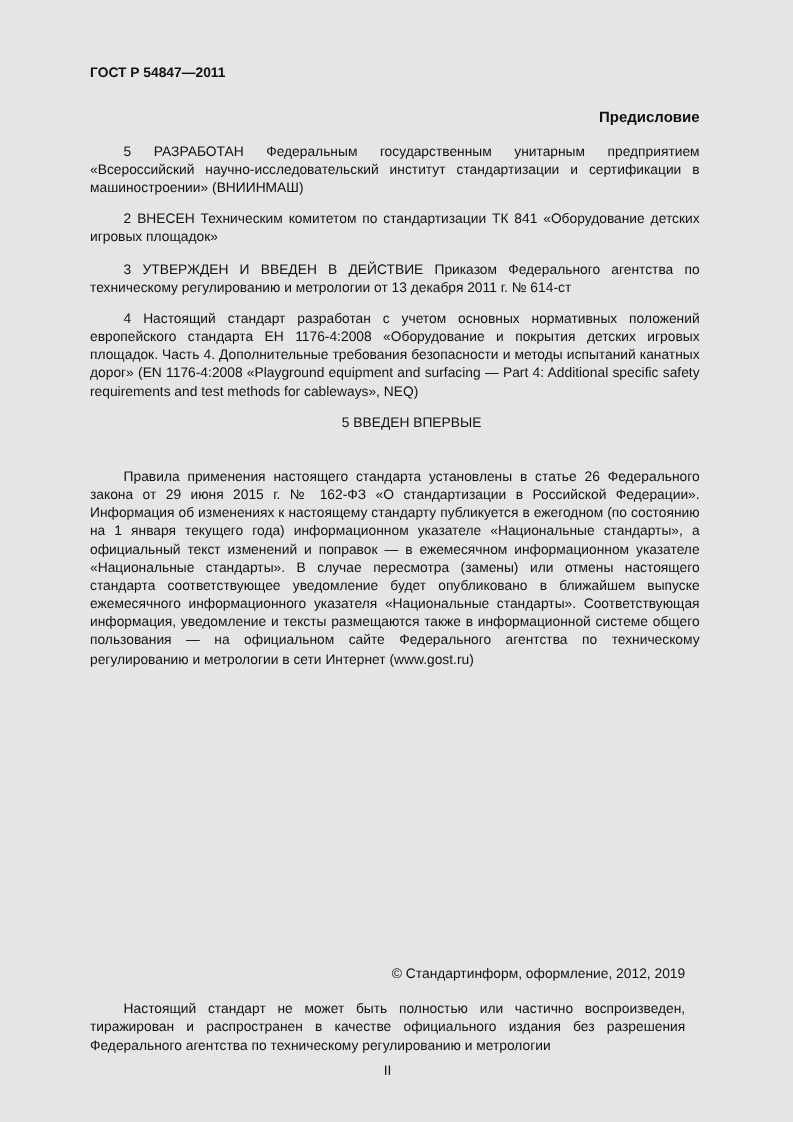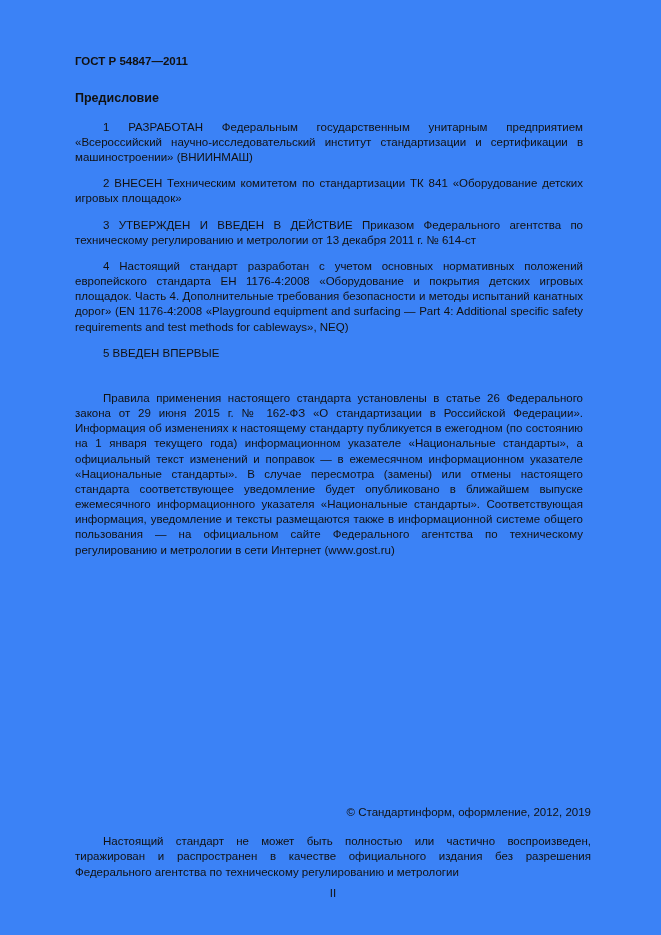--- a/index.html
+++ b/index.html
@@ -5,56 +5,56 @@
   html, body {
     margin: 0;
     padding: 0;
     background: #ffffff;
   }
   .page {
     position: relative;
     width: 661px;
     height: 935px;
     box-sizing: border-box;
-    background: #3b82f6;
+    background: #e5e5e5;
     color: #111111;
     font-family: "Liberation Sans", sans-serif;
     font-size: 11.5px;
     line-height: 1.32;
     padding: 54px 78px 0 75px;
     overflow: hidden;
   }
   .doc-header {
     font-weight: bold;
     font-size: 11.5px;
     margin: 0;
   }
   .doc-title {
     font-weight: bold;
     font-size: 12.5px;
-    text-align: left;
+    text-align: right;
     margin: 21px 0 13px 0;
   }
   .para {
     margin: 0 0 11px 0;
     text-align: justify;
     text-indent: 28px;
   }
   .para.single {
-    text-align: left;
+    text-align: center;
   }
   .note {
     margin: 30px 0 0 0;
     text-align: justify;
     text-indent: 28px;
   }
   .bottom-block {
     position: absolute;
     left: 75px;
-    right: 70px;
+    right: 90px;
     bottom: 34px;
   }
   .copyright {
     text-align: right;
     margin: 0 0 14px 0;
   }
   .footer-para {
     margin: 0 0 6px 0;
     text-align: justify;
     text-indent: 28px;
@@ -66,21 +66,21 @@
 </style>
 </head>
 <body>
 
 <div class="page">
 
   <div class="doc-header">ГОСТ Р 54847—2011</div>
 
   <div class="doc-title">Предисловие</div>
 
-  <p class="para">1 РАЗРАБОТАН Федеральным государственным унитарным предприятием «Всероссийский научно-исследовательский институт стандартизации и сертификации в машиностроении» (ВНИИНМАШ)</p>
+  <p class="para">5 РАЗРАБОТАН Федеральным государственным унитарным предприятием «Всероссийский научно-исследовательский институт стандартизации и сертификации в машиностроении» (ВНИИНМАШ)</p>
 
   <p class="para">2 ВНЕСЕН Техническим комитетом по стандартизации ТК 841 «Оборудование детских игровых площадок»</p>
 
   <p class="para">3 УТВЕРЖДЕН И ВВЕДЕН В ДЕЙСТВИЕ Приказом Федерального агентства по техническому регулированию и метрологии от 13 декабря 2011 г. № 614-ст</p>
 
   <p class="para">4 Настоящий стандарт разработан с учетом основных нормативных положений европейского стандарта ЕН 1176-4:2008 «Оборудование и покрытия детских игровых площадок. Часть 4. Дополнительные требования безопасности и методы испытаний канатных дорог» (EN 1176-4:2008 «Playground equipment and surfacing — Part 4: Additional specific safety requirements and test methods for cableways», NEQ)</p>
 
   <p class="para single">5 ВВЕДЕН ВПЕРВЫЕ</p>
 
 

